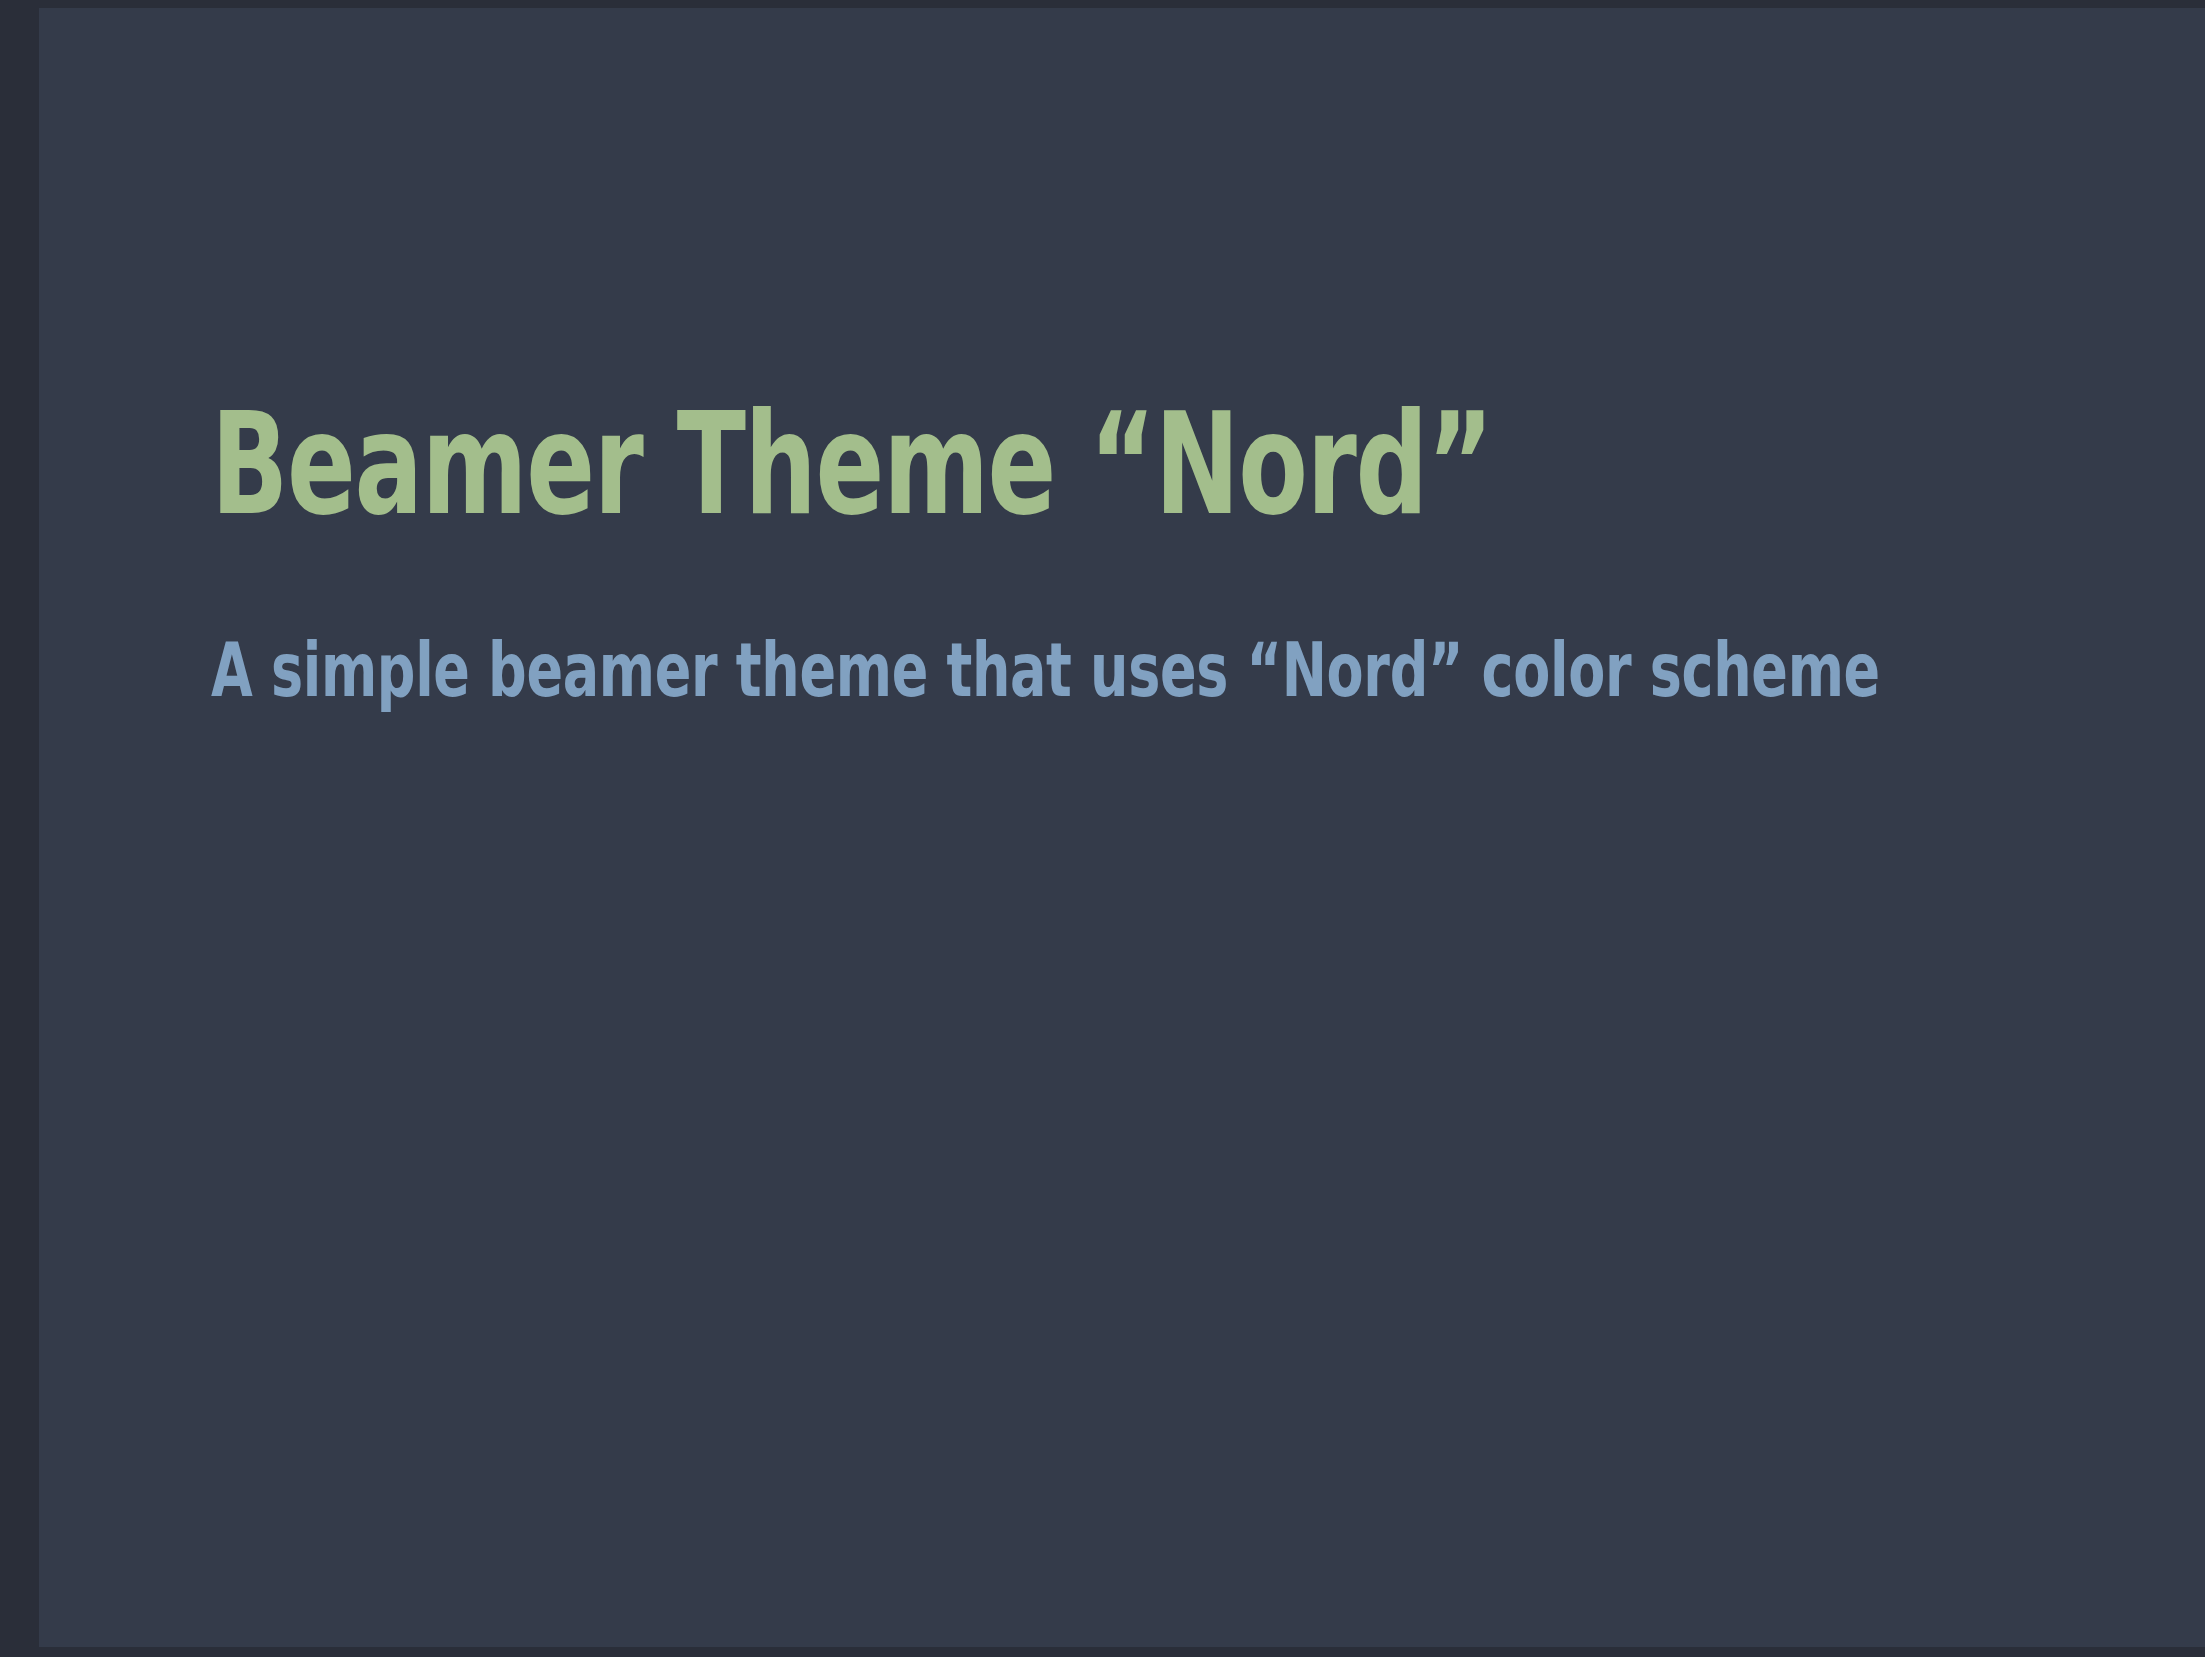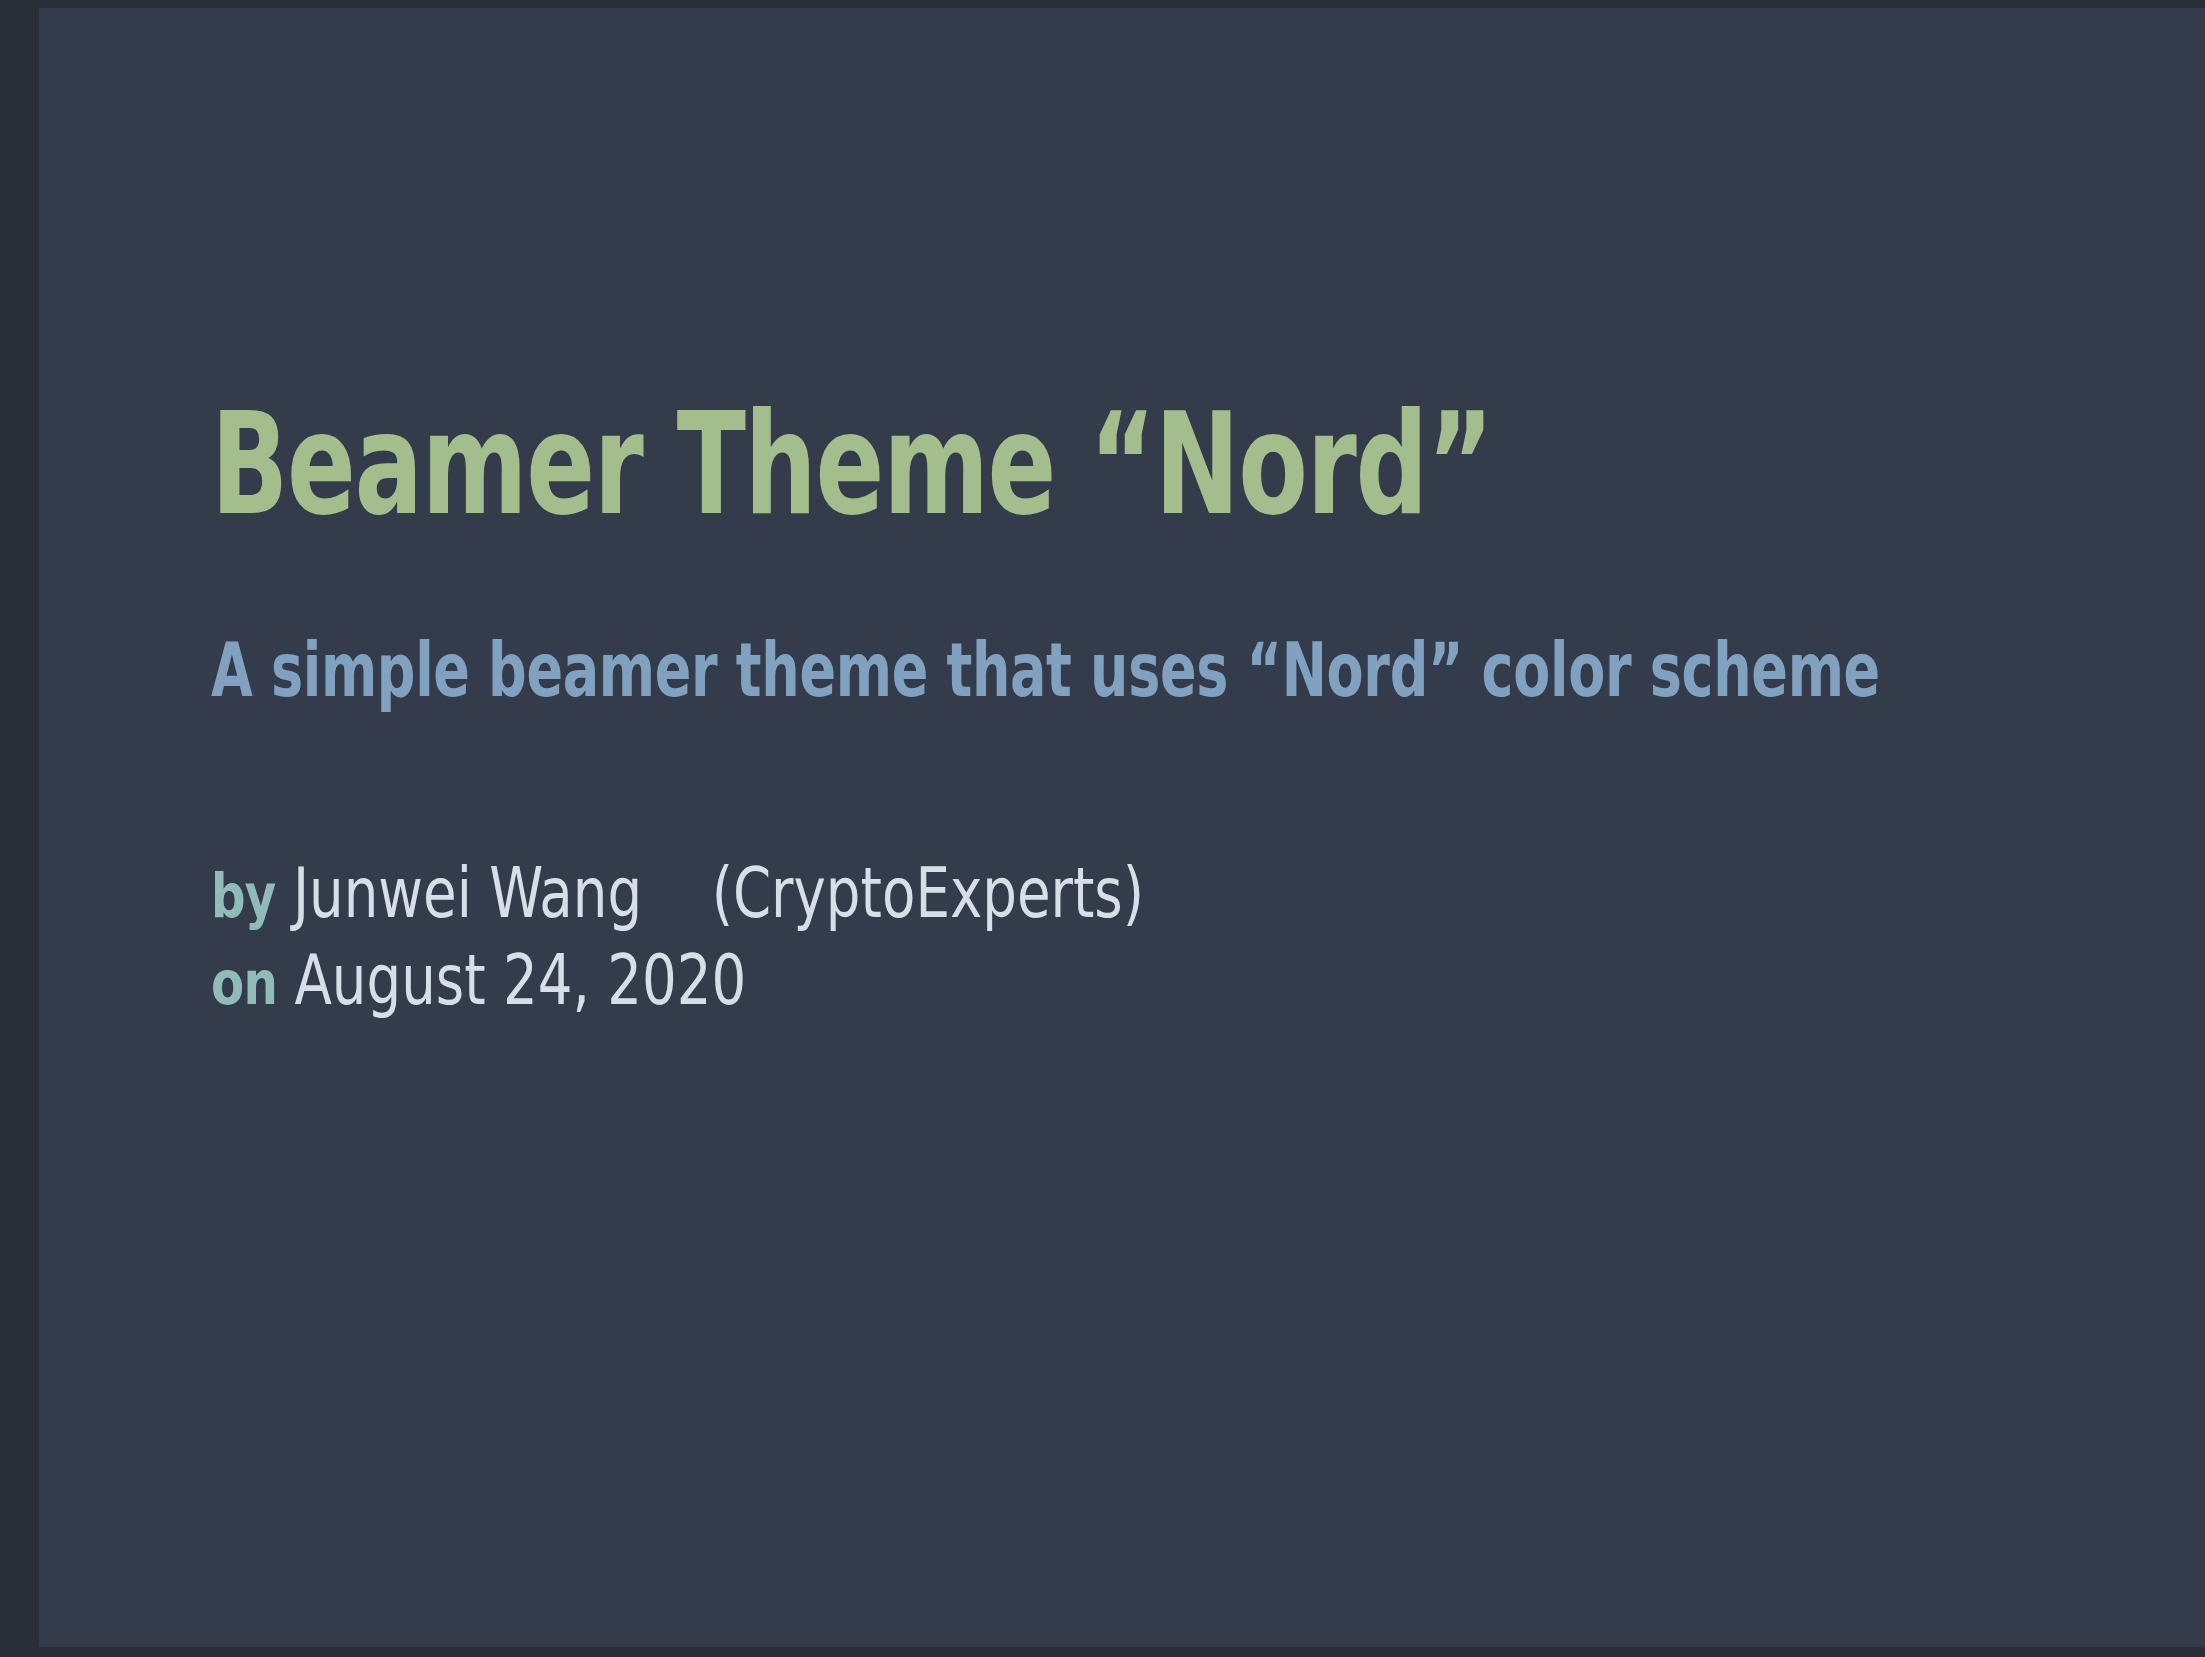--- a/index.html
+++ b/index.html
@@ -119,27 +119,16 @@
 <body>
 
 <div class="slide-frame">
   <div class="slide">
 
     <div class="titleblock">
       <h1 class="slide-title">Beamer Theme “Nord”</h1>
       <h2 class="slide-subtitle">A simple beamer theme that uses “Nord” color scheme</h2>
     </div>
 
-    <div class="metablock">
-
-      <p class="meta-line">
-        <span class="meta-kw">by</span><span class="meta-value"> </span><span class="meta-value">Junwei Wang</span><span class="meta-gap"></span><span class="meta-value">(CryptoExperts)</span>
-      </p>
-
-      <p class="meta-line">
-        <span class="meta-kw">on</span><span class="meta-value"> </span><span class="meta-value">August 24, 2020</span>
-      </p>
-
-    </div>
 
   </div>
 </div>
 
 
 </body></html>

